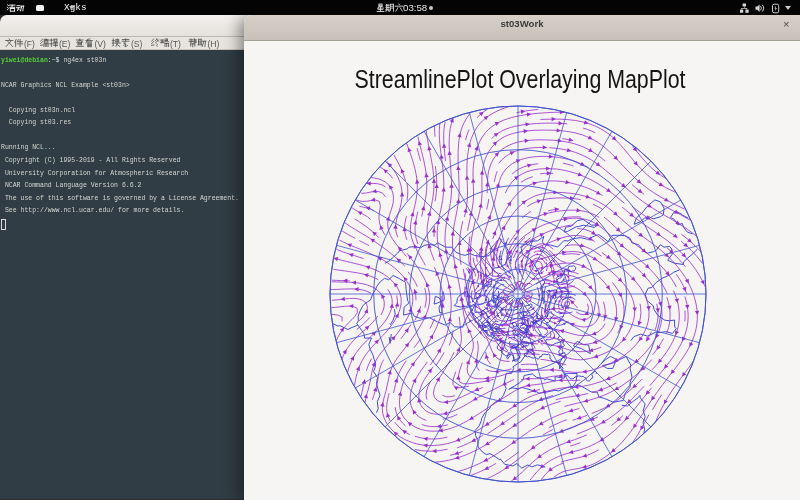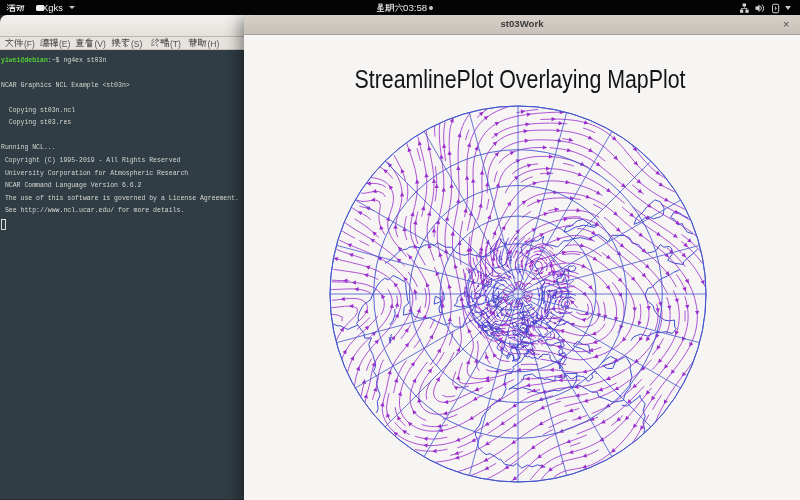--- a/index.html
+++ b/index.html
@@ -1,37 +1,37 @@
 <!DOCTYPE html>
 <html><head><meta charset="utf-8"><style>
 * { margin:0; padding:0; box-sizing:border-box; }
 html,body { width:800px; height:500px; overflow:hidden; font-family:"Liberation Sans",sans-serif; }
 #screen { position:relative; width:800px; height:500px; background:#2c2c2c; }
 
 
 #topbar { position:absolute; left:0; top:0; width:800px; height:15px; background:#040404; }
 #topbar .appico { position:absolute; left:35.5px; top:4.5px; width:8.5px; height:6.5px; background:#f0f0ee; border-radius:1.5px; }
-#topbar .appname { position:absolute; left:42px; top:1.5px; font-size:9.4px; color:#f3f3f3; }
+#topbar .appname { position:absolute; left:64px; top:1.5px; font-size:9.4px; color:#f3f3f3;font-family:Liberation Mono, monospace; }
 #topbar .carets { position:absolute; left:68.5px; top:5.5px; width:0; height:0; border-left:3.2px solid transparent; border-right:3.2px solid transparent; border-top:3.8px solid #c9c9c9; }
 #topbar .clock { position:absolute; left:403px; top:1.8px; font-size:9.7px; color:#e6e6e6; }
 #topbar .dot { position:absolute; left:428.5px; top:5.5px; width:4.2px; height:4.2px; border-radius:3px; background:#c9c9c9; }
 #topbar .tri { position:absolute; left:784.5px; top:5.5px; width:0; height:0; border-left:3.8px solid transparent; border-right:3.8px solid transparent; border-top:4.4px solid #c9c9c9; }
 
 
 #term { position:absolute; left:0; top:15px; width:560px; height:485px; border-radius:7px 7px 0 0; overflow:hidden; box-shadow:0 3px 14px rgba(0,0,0,0.5); }
 #term .tbar { height:22px; background:linear-gradient(#f3f1ef,#e5e1db); border-bottom:1px solid #bcb8b1; }
 #term .mbar { position:relative; height:13px; background:#e7e4df; border-bottom:1px solid #c9c5be; }
 #term .body { height:449px; background:#303d44; padding:4.6px 0 0 1px; }
 #term pre { font-family:"Liberation Mono",monospace; font-size:6.5px; line-height:12.55px; color:#d5d8d2; }
 #term .gr { color:#55cf37; font-weight:bold; }
 #term .cur { display:inline-block; width:4.6px; height:11.3px; border:1px solid #d9dcd6; margin-top:1.2px; }
 
 
 #ncl { position:absolute; left:243.5px; top:15px; width:557px; height:485px; border-radius:7px 0 0 0; overflow:hidden; box-shadow:-4px 2px 16px rgba(0,0,0,0.45); }
-#ncl .tbar { position:relative; height:20px; background:linear-gradient(#d6d0c8,#c7c1b9); border-bottom:1px solid #a49f97; border-radius:7px 0 0 0;padding-left:10px; }
+#ncl .tbar { position:relative; height:26px; background:linear-gradient(#d6d0c8,#c7c1b9); border-bottom:1px solid #a49f97; border-radius:7px 0 0 0;padding-left:10px; }
 #ncl .tbar .ttl { position:absolute; left:0; right:0; top:3.2px; text-align:center; font-size:9.6px; font-weight:bold; color:#3a3a3a; }
 #ncl .tbar .cls { position:absolute; right:11px; top:2.6px; font-size:11px; color:#4a4a4a; }
 #ncl .canvas { position:relative; height:465px; background:#f6f5f3; }
 #ptitle { position:absolute; left:0; top:0; width:800px; height:500px; }
 </style></head>
 <body>
 <div id="screen">
 
 <div id="term">
   <div class="tbar"></div>

